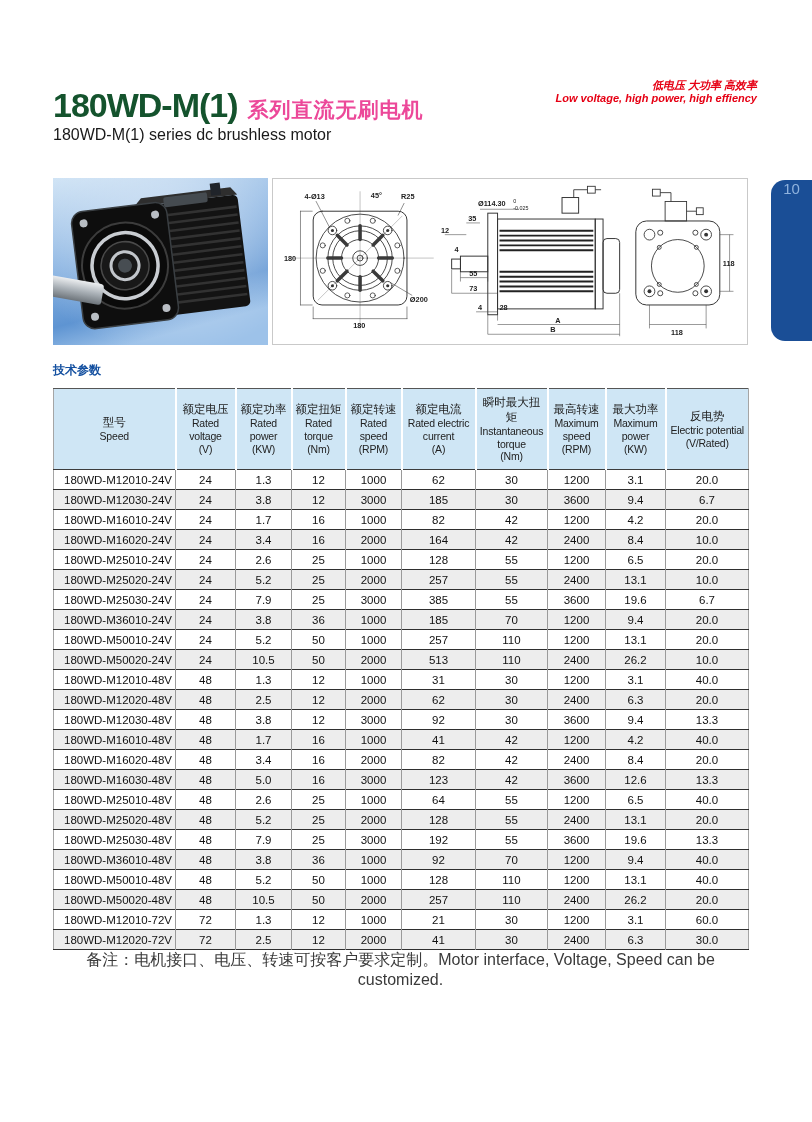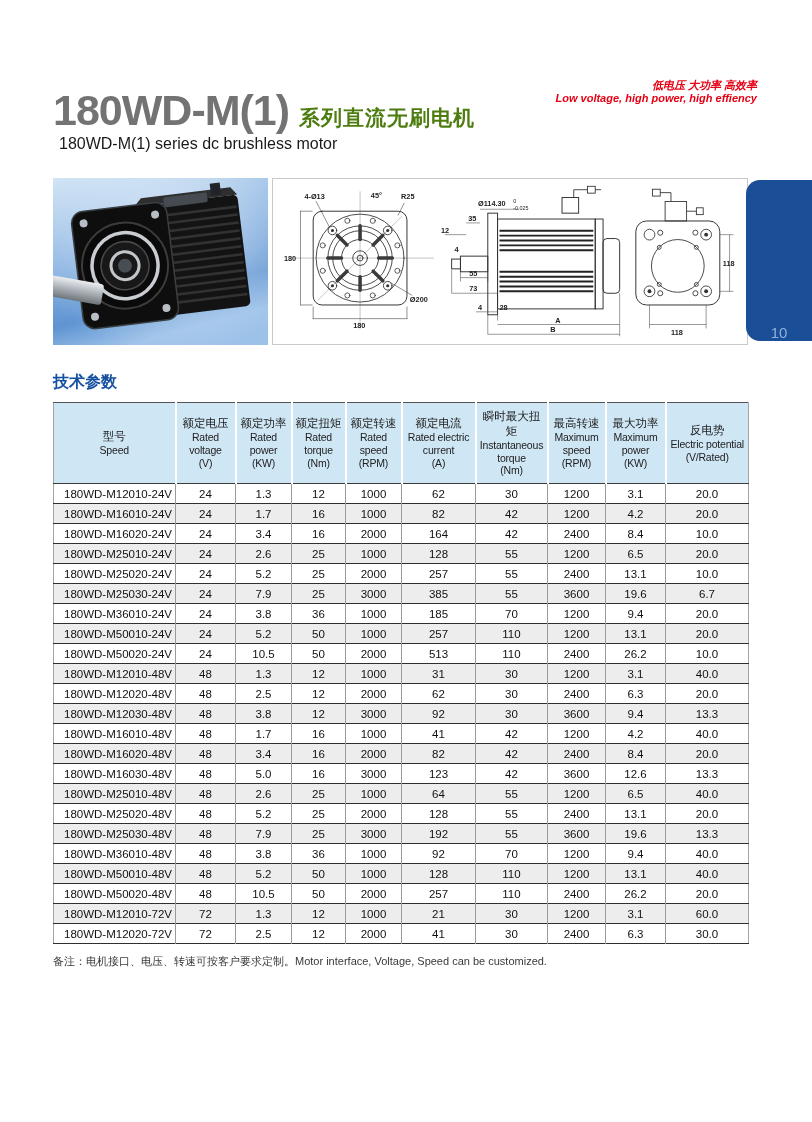--- a/index.html
+++ b/index.html
@@ -5,55 +5,55 @@
   * { margin:0; padding:0; box-sizing:border-box; }
   html,body { background:#ffffff; }
   body { font-family:"Liberation Sans","DejaVu Sans",sans-serif; }
   .page { position:relative; width:812px; height:1122px; background:#fff; overflow:hidden; margin:0 auto;border-radius:31px; }
 
   
   .slogan { position:absolute; top:79px; right:55px; text-align:right;
             color:#e60014; font-weight:bold; font-style:italic; font-size:11px; line-height:1.2; }
   .title-block { position:absolute; left:53px; top:88px; }
   .title-line { display:flex; align-items:baseline; }
-  .big-title { color:#737373; font-size:43px; font-weight:bold; letter-spacing:-1px; line-height:1.05; }
-  .title-suffix { color:#4d7c0f; font-size:21px; font-weight:bold; margin-left:10px; letter-spacing:1px; }
-  .subtitle { color:#1a1a1a; font-size:16px; margin-top:2px;margin-left:6px; }
+  .big-title { color:#14532d; font-size:34px; font-weight:bold; letter-spacing:-1px; line-height:1.05; }
+  .title-suffix { color:#ec4899; font-size:21px; font-weight:bold; margin-left:10px; letter-spacing:1px; }
+  .subtitle { color:#1a1a1a; font-size:16px; margin-top:2px; }
 
   
   .media-row { position:absolute; left:53px; top:178px; display:flex; gap:4px; }
   .photo-panel { width:215px; height:167px; overflow:hidden; }
   .drawing-panel { width:476px; height:167px; background:#fff; border:1px solid #c9c9c9;
                    display:flex; align-items:center; justify-content:space-between; padding:0 6px; }
-  .page-tab { position:absolute; right:0; top:180px; width:66px; height:161px;
+  .page-tab { position:absolute; right:0; top:180px; width:41px; height:161px;
               background:#1a4e96; border-radius:14px 0 0 14px;
-              display:flex; align-items:flex-end; justify-content:center;
+              display:flex; align-items:flex-start; justify-content:center;
               color:#8fb2dd; font-size:15px; }
 
   
   .tech { position:absolute; left:53px; top:362px; width:695px; }
-  .section-heading { color:#1450a0; font-size:16px; font-weight:bold; margin-bottom:9px;margin-top:10px; }
+  .section-heading { color:#1450a0; font-size:12px; font-weight:bold; margin-bottom:9px; }
 
   table { width:695px; border-collapse:collapse; table-layout:fixed;
           border-top:1px solid #555; border-bottom:1px solid #2f2f2f;
           border-left:1px solid #a5a5a5; border-right:1px solid #a5a5a5; }
   col.c0{width:122px;} col.c1{width:60px;} col.c2{width:56px;} col.c3{width:54px;} col.c4{width:56px;}
   col.c5{width:74px;} col.c6{width:72px;} col.c7{width:58px;} col.c8{width:60px;} col.c9{width:83px;}
   th { background:#cfe6f5; color:#222; font-weight:normal; vertical-align:middle;
        padding:6px 1px; border-left:2px solid #fff; border-bottom:1px solid #3c3c3c; height:56px; }
   th:first-child { border-left:none; }
   .h-zh { font-size:11.5px; line-height:1.3; }
   .h-en { font-size:10.5px; line-height:1.22; letter-spacing:-0.2px; }
   td { height:20px; font-size:11.5px; color:#111; text-align:center;
        border-top:1px solid #2f2f2f; border-left:1px solid #9a9a9a; padding:0 2px;
        white-space:nowrap; overflow:hidden; }
   td:first-child { text-align:center; padding-left:9px; border-left:none; }
   tbody tr:nth-child(even) { background:#ededed; }
 
-  .note { margin-top:10px; font-size:11px; color:#3a3a3a; }
+  .note { font-size:16px; color:#3a3a3a;text-align:center; }
 
   
   .dim { font-size:7.5px; fill:#222; font-weight:bold; }
   .dim-sm { font-size:5.5px; fill:#222; }
 </style>
 </head>
 <body>
 
 <div class="page">
 
@@ -376,20 +376,32 @@
             <td>1.3</td>
             <td>12</td>
             <td>1000</td>
             <td>62</td>
             <td>30</td>
             <td>1200</td>
             <td>3.1</td>
             <td>20.0</td>
           </tr>
           <tr>
+            <td>180WD-M12030-24V</td>
+            <td>24</td>
+            <td>3.8</td>
+            <td>12</td>
+            <td>3000</td>
+            <td>185</td>
+            <td>30</td>
+            <td>3600</td>
+            <td>9.4</td>
+            <td>6.7</td>
+          </tr>
+          <tr>
             <td>180WD-M16010-24V</td>
             <td>24</td>
             <td>1.7</td>
             <td>16</td>
             <td>1000</td>
             <td>82</td>
             <td>42</td>
             <td>1200</td>
             <td>4.2</td>
             <td>20.0</td>

